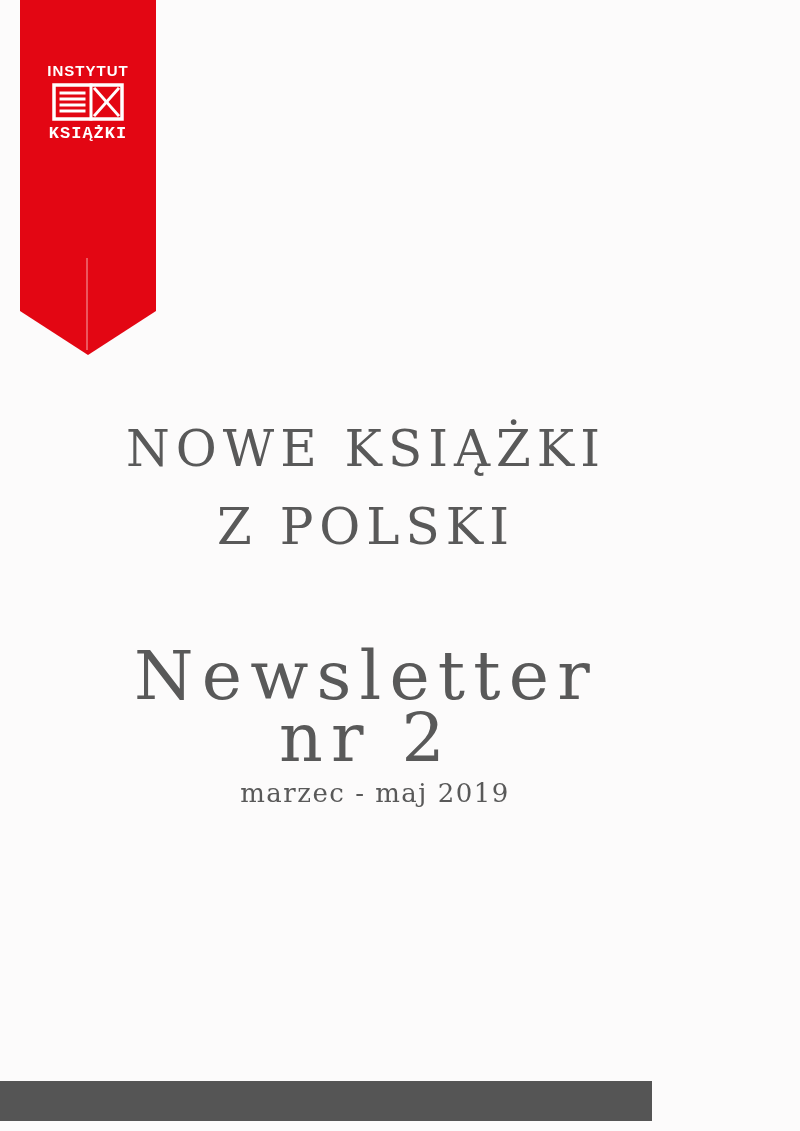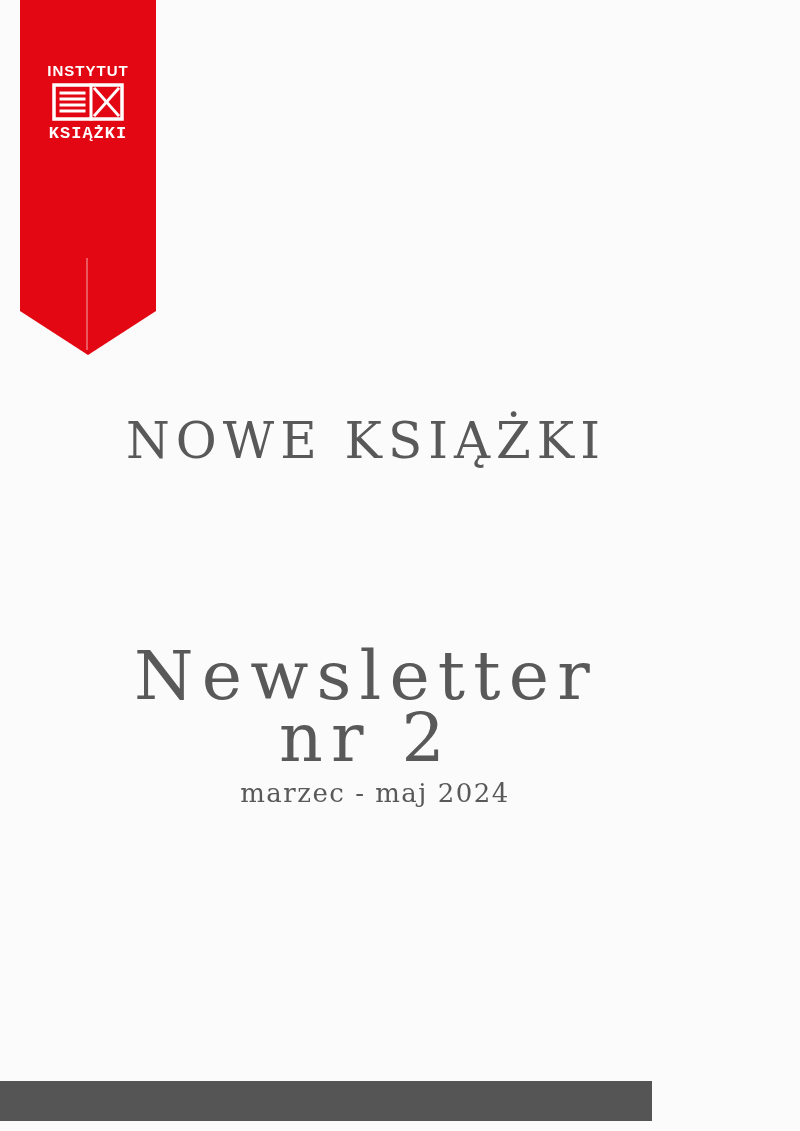--- a/index.html
+++ b/index.html
@@ -51,21 +51,21 @@
 
   
   .content {
     position: absolute;
     left: 80px; right: 0; top: 0; bottom: 0;
     text-align: center;
     color: var(--text-gray);
   }
   .title {
     position: absolute; left: 0; right: 0; top: 402px;
-    margin: 0;
+    margin: 8px;
     font-size: 50px; font-weight: normal;
     line-height: 78px;
     letter-spacing: 0.12em;
   }
   .title span { display: block; }
   .subtitle {
     position: absolute; left: 0; right: 0; top: 645px;
     font-size: 68px;
     line-height: 62px;
     letter-spacing: 0.12em;
@@ -105,20 +105,21 @@
         <line x1="66" y1="6" x2="43" y2="32" stroke-width="3"></line>
       </svg>
       <span class="logo-bottom">KSIĄŻKI</span>
     </div>
     <div class="fold"></div>
   </div>
 
   <main class="content">
     <h1 class="title">
       <span>NOWE KSIĄŻKI</span>
+      <span>Z POLSKI</span>
     </h1>
     <div class="subtitle">Newsletter nr 2</div>
-    <div class="daterange">marzec - maj 2024</div>
+    <div class="daterange">marzec - maj 2019</div>
   </main>
 
   <footer class="footer-bar"></footer>
 
 </div>
 
 </body></html>

